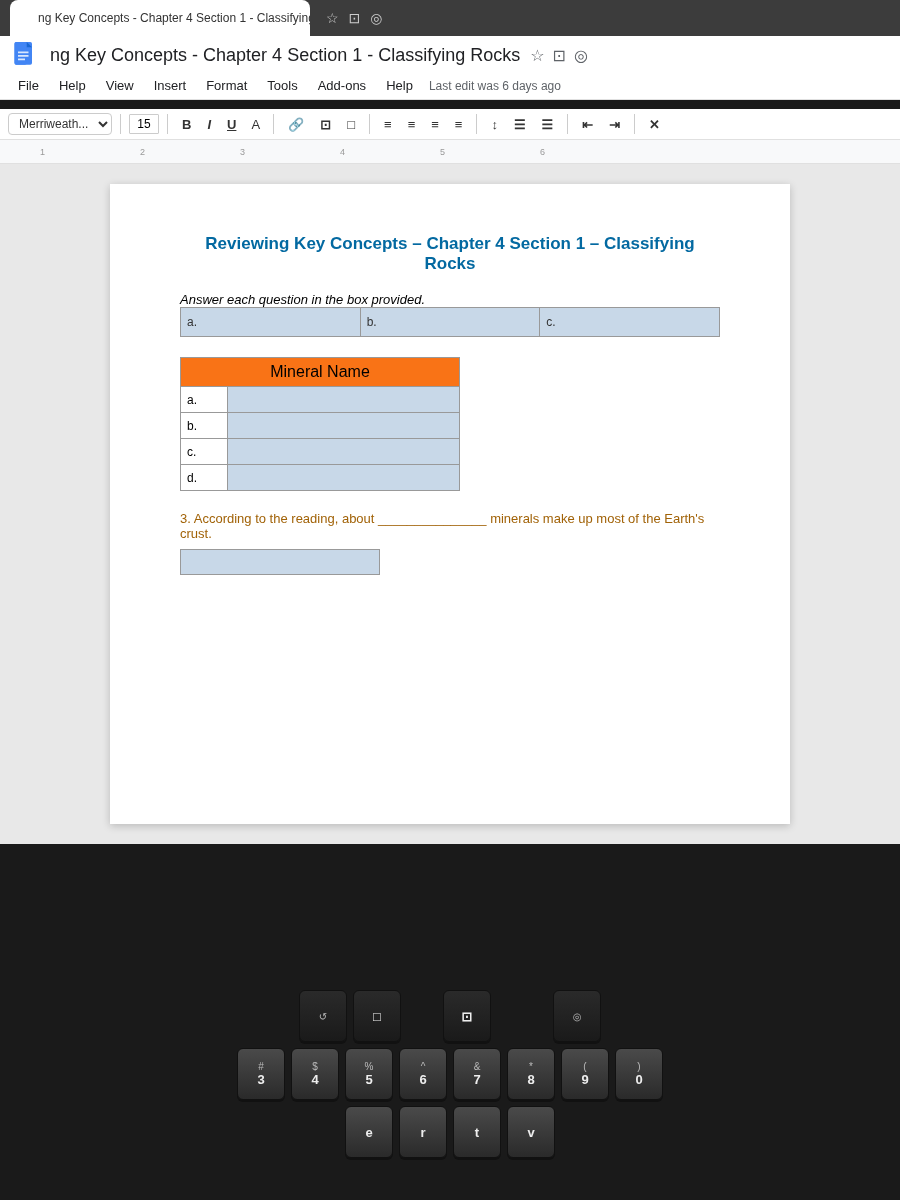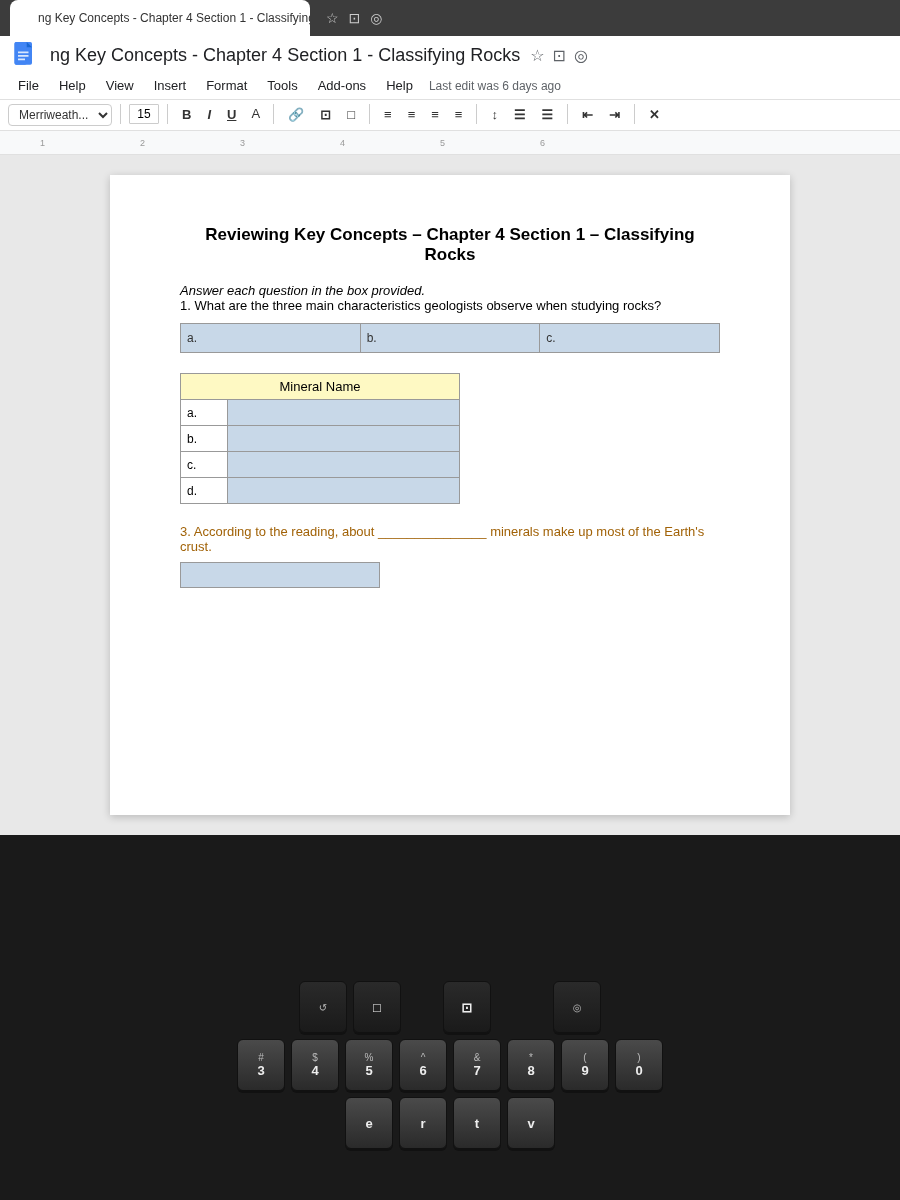--- a/index.html
+++ b/index.html
@@ -101,25 +101,26 @@
       font-size: 12px;
       color: #5f6368;
       margin-left: 4px;
     }
 
     
     .formatting-toolbar {
       background: #fff;
       border-bottom: 1px solid #e0e0e0;
       display: flex;
-      align-items: flex-start;
+      align-items: center;
       padding: 4px 8px;
       gap: 4px;
       flex-wrap: nowrap;
       overflow: hidden;
+      margin-top: 9px;
     }
     .fmt-select {
       font-size: 12px;
       border: 1px solid #ccc;
       border-radius: 4px;
       padding: 2px 6px;
       background: #fff;
       color: #333;
       min-width: 80px;
     }
@@ -195,21 +196,21 @@
       min-height: 620px;
       padding: 50px 70px 60px 70px;
       box-shadow: 0 2px 8px rgba(0,0,0,0.2);
     }
 
     .doc-main-title {
       font-size: 17px;
       font-weight: bold;
       text-align: center;
       margin-bottom: 18px;
-      color: #000000;
+      color: #0369a1;
       font-family: Arial, sans-serif;
     }
 
     .doc-instruction {
       font-size: 13px;
       font-style: italic;
       color: #000;
     }
 
     .question-block {
@@ -243,24 +244,24 @@
       border-right: none;
     }
 
     
     .mineral-table {
       border-collapse: collapse;
       width: 280px;
       margin-top: 6px;
     }
     .mineral-table th {
-      background: #fef9c3;
+      background: #f97316;
       border: 1px solid #999;
       padding: 5px 10px;
-      font-size: 13px;
+      font-size: 16px;
       font-weight: normal;
       text-align: center;
     }
     .mineral-table td {
       border: 1px solid #999;
       height: 26px;
     }
     .mineral-table td.label-cell {
       background: #fff;
       width: 40px;
@@ -422,24 +423,20 @@
 </div>
 
 <div class="doc-area">
   <div class="doc-page">
 
     <div class="doc-main-title">Reviewing Key Concepts – Chapter 4 Section 1 – Classifying Rocks</div>
 
     <div class="doc-instruction">Answer each question in the box provided.</div>
 
     <div class="question-block">
-      <div class="question-text">
-        <span>1.</span>
-        <span> What are the three main characteristics geologists observe when studying rocks?</span>
-      </div>
       <div class="answer-row">
         <div class="answer-cell">
           <span>a.</span>
         </div>
         <div class="answer-cell">
           <span>b.</span>
         </div>
         <div class="answer-cell">
           <span>c.</span>
         </div>

